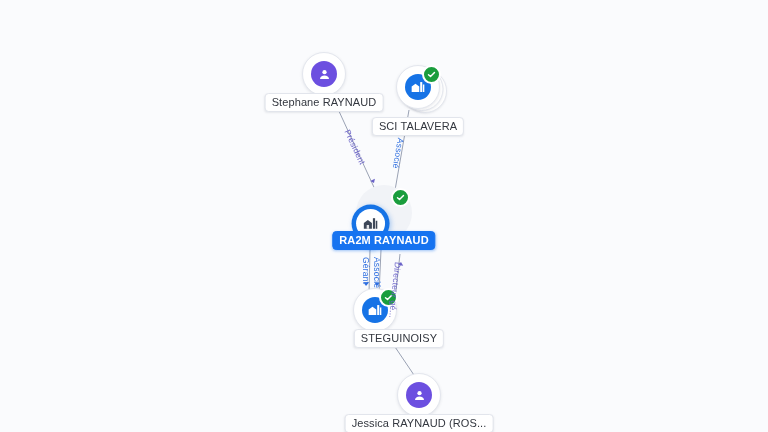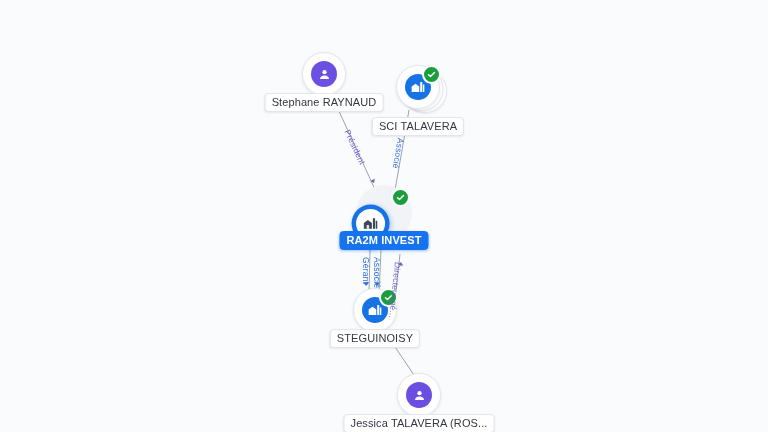--- a/index.html
+++ b/index.html
@@ -255,21 +255,21 @@
                 </svg>
               </div>
             </div>
             <div class="badge pin-badge">
               <svg width="9" height="9" viewBox="0 0 12 12">
                 <path d="M2 6.2 L4.7 8.8 L10 3.2" stroke="#ffffff" stroke-width="1.9" fill="none" stroke-linecap="round" stroke-linejoin="round"></path>
               </svg>
             </div>
           </div>
         </div>
-        <div class="node-label selected" style="top: 18px;">RA2M INVEST</div>
+        <div class="node-label selected" style="top: 18px;">RA2M RAYNAUD</div>
       </div>
       <div class="node" style="left: 375px; top: 310px;">
         <div class="node-shape">
           <div style="position: absolute; left: 0px; top: 0px; width: 0px; height: 0px;">
             <div class="disc">
               <div class="inner-circle company">
                 <svg width="16" height="16" viewBox="0 0 24 24">
                   <path d="M2.5 19.5V11.3L8.2 7.1l5.7 4.2v8.2z" fill="#ffffff"></path>
                   <path d="M15.3 19.5V4.6h3.1v14.9z" fill="#ffffff"></path>
                   <path d="M19.3 19.5V8.2h2.2v11.3z" fill="#ffffff"></path>
@@ -277,36 +277,36 @@
                 </svg>
               </div>
               <div class="badge">
                 <svg width="9" height="9" viewBox="0 0 12 12">
                   <path d="M2 6.2 L4.7 8.8 L10 3.2" stroke="#ffffff" stroke-width="1.9" fill="none" stroke-linecap="round" stroke-linejoin="round"></path>
                 </svg>
               </div>
             </div>
           </div>
         </div>
-        <div class="node-label" style="top: 19px;">STEGUINOISY</div>
+        <div class="node-label" style="top: 19px; margin-left: 24px;">STEGUINOISY</div>
       </div>
       <div class="node" style="left: 419px; top: 395px;">
         <div class="node-shape">
           <div style="position: absolute; left: 0px; top: 0px; width: 0px; height: 0px;">
             <div class="disc">
               <div class="inner-circle person">
                 <svg width="15" height="15" viewBox="0 0 24 24">
                   <circle cx="12" cy="8.2" r="3.4" fill="#ffffff"></circle>
                   <path d="M4.8 19.2c0-3.6 3.2-5.6 7.2-5.6s7.2 2 7.2 5.6z" fill="#ffffff"></path>
                 </svg>
               </div>
             </div>
           </div>
         </div>
-        <div class="node-label" style="top: 19px;">Jessica TALAVERA (ROS...</div>
+        <div class="node-label" style="top: 19px;">Jessica RAYNAUD (ROS...</div>
       </div>
     </div>
   <div id="edge-label-layer">
       <div class="edge-label purple" style="left: 347px; top: 125px; transform: rotate(65deg);">Président</div>
       <div class="edge-label blue" style="left: 401px; top: 133px; transform: rotate(100deg);">Associé</div>
       <div class="edge-label blue" style="left: 366px; top: 252px; transform: rotate(90deg);">Gérant</div>
       <div class="edge-label blue" style="left: 377px; top: 252px; transform: rotate(90deg);">Associé</div>
       <div class="edge-label purple" style="left: 398px; top: 257px; transform: rotate(96deg);">Directeur gé...</div>
     </div>
 

